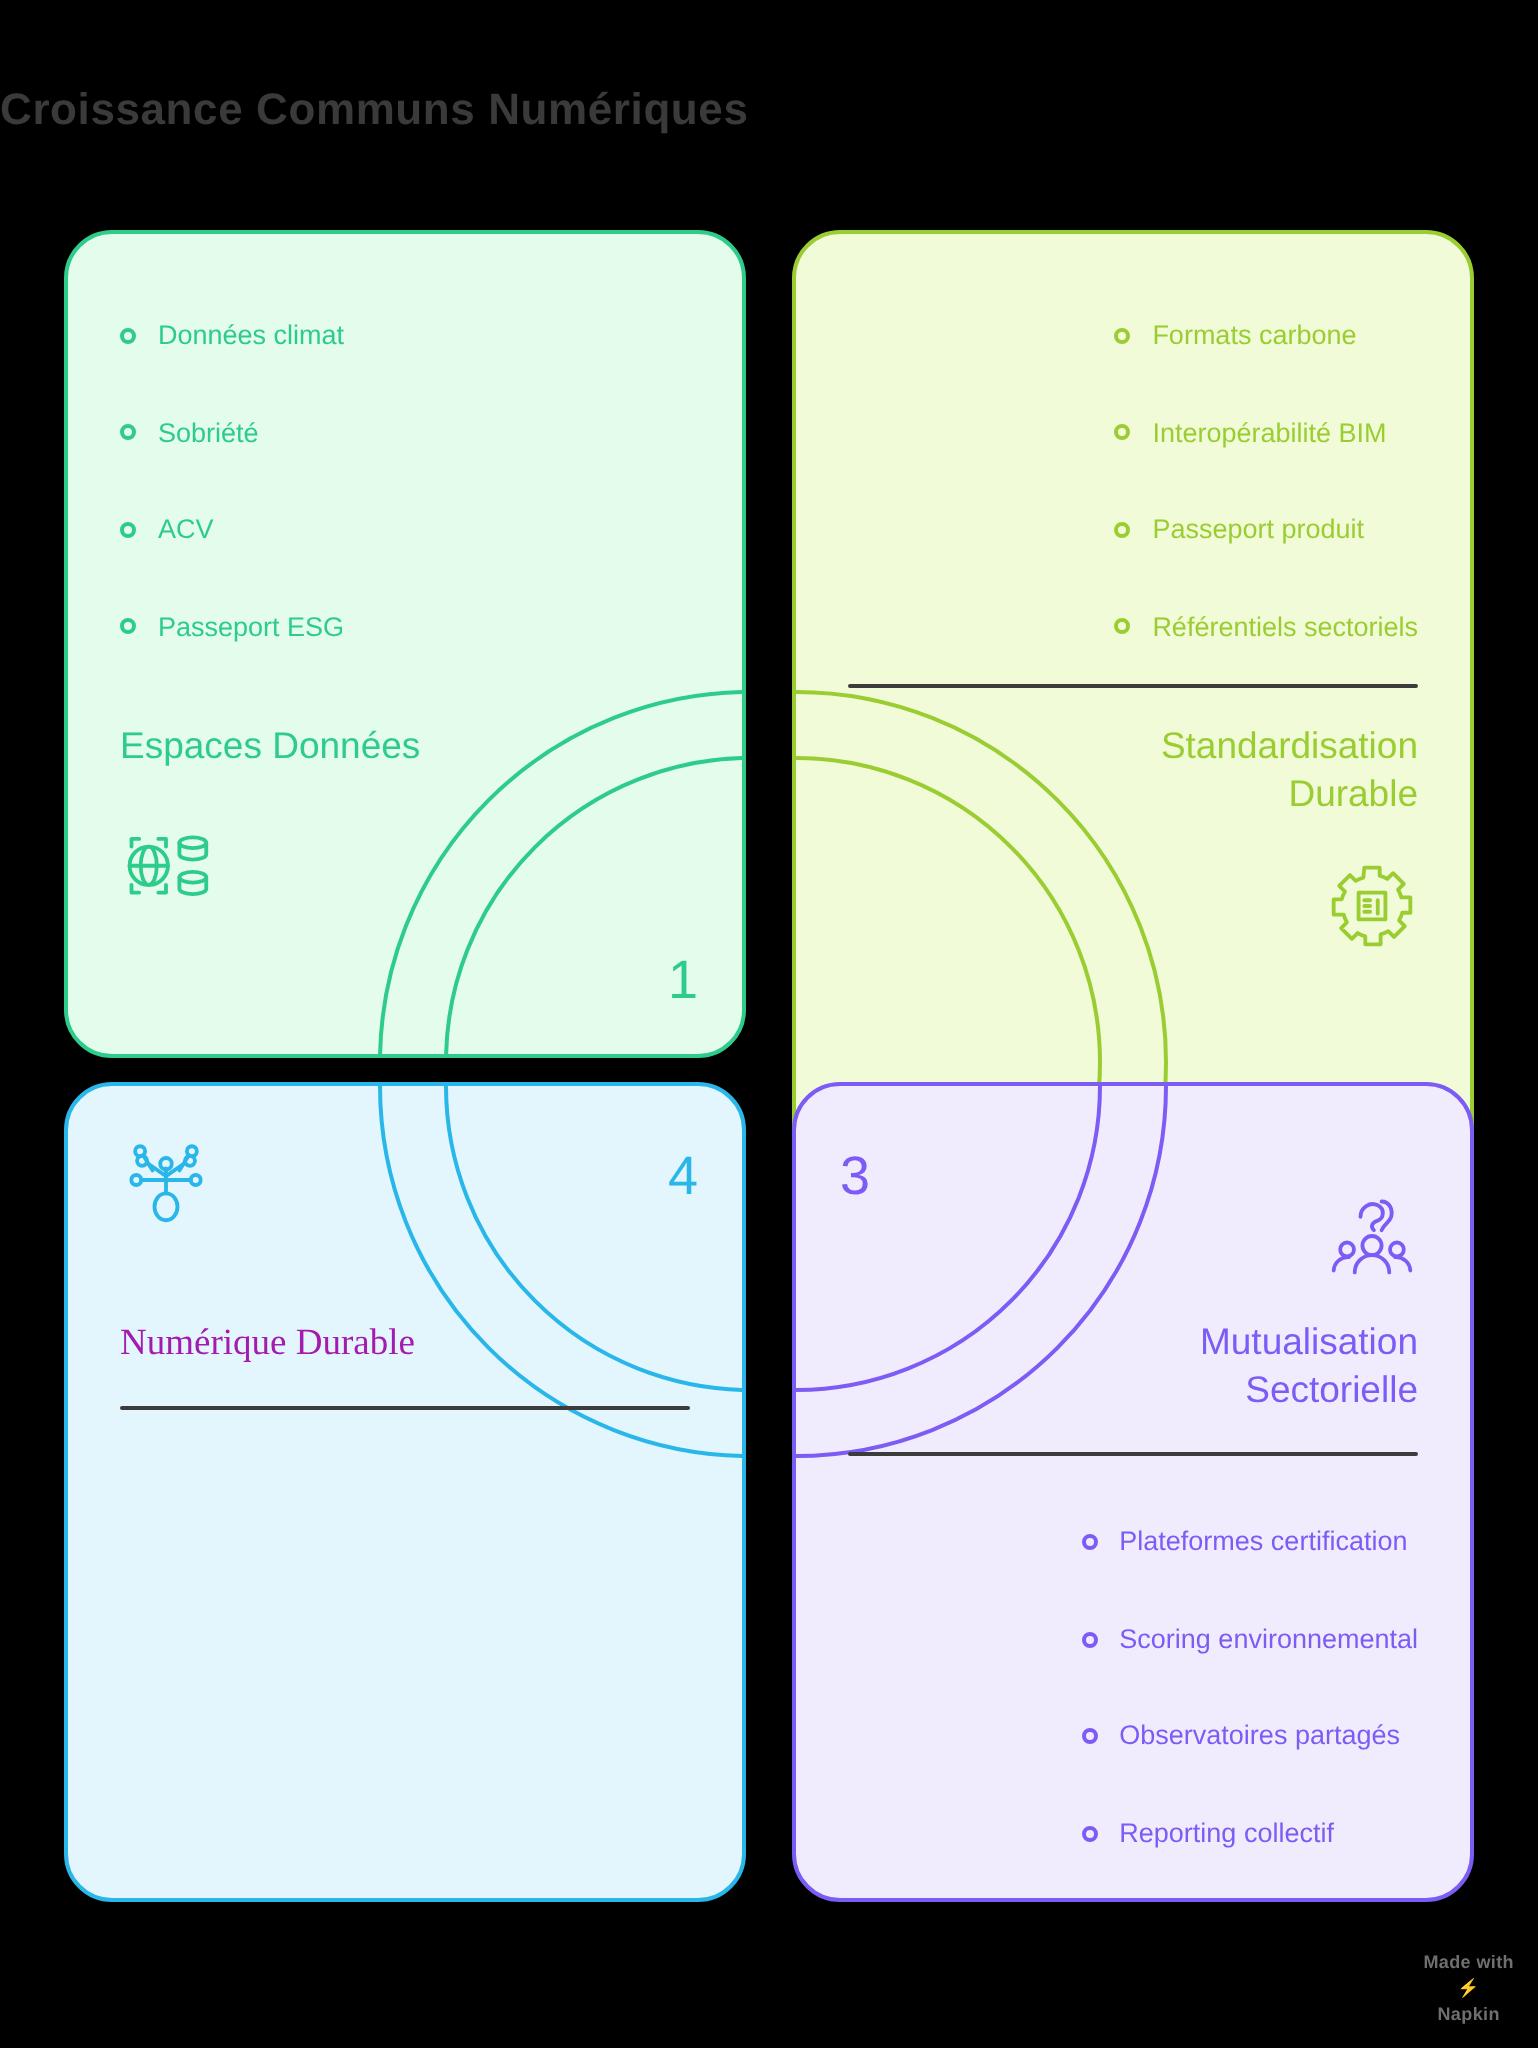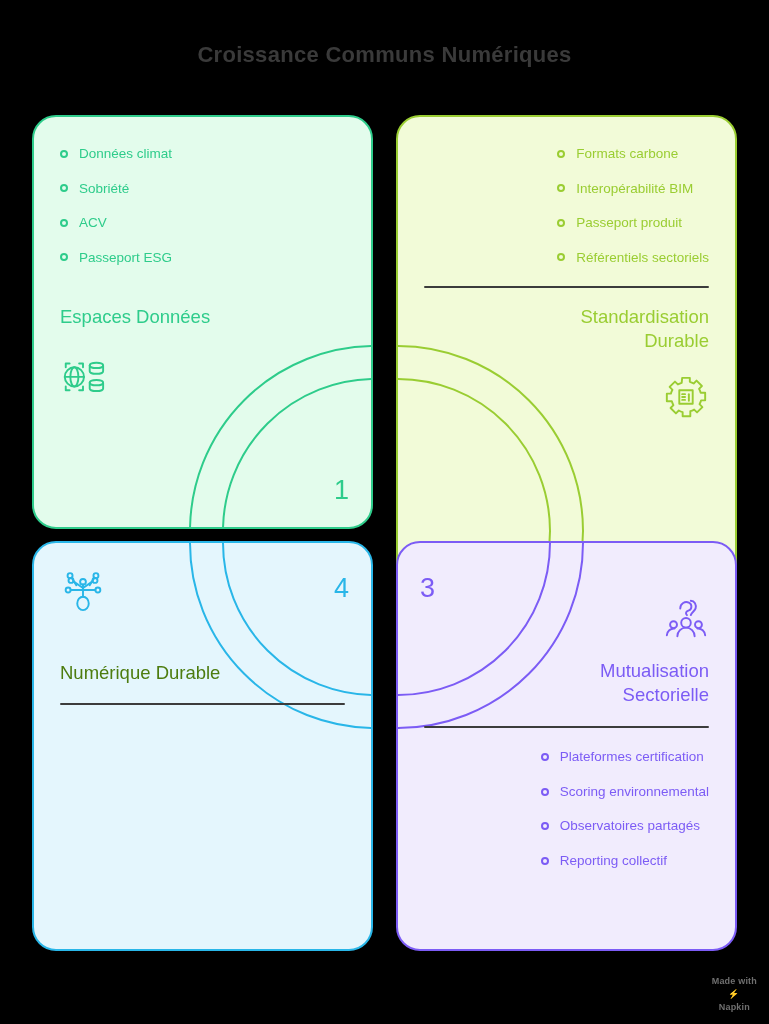--- a/index.html
+++ b/index.html
@@ -8,21 +8,20 @@
     background: #000000;
     font-family: "Liberation Sans", sans-serif;
     overflow: hidden;
   }
   #root { position: relative; width: 769px; height: 1024px; }
 
   
   .title {
     position: absolute;
     top: 42px; left: 0; width: 769px;
-    text-align: center;
     font-size: 22px;
     font-weight: bold;
     letter-spacing: .3px;
     color: #3a3a3a;
   }
 
   
   .grid { position: absolute; left: 0; top: 0; width: 769px; height: 1024px; }
 
   .card {
@@ -52,21 +51,21 @@
     position: relative;
     z-index: 2;
     width: 100%; height: 100%;
     display: flex; flex-direction: column;
     padding: 30px 26px 20px 26px;
   }
   .card.c4 .card-inner, .card.c3 .card-inner { padding-top: 24px; }
 
   
   .bullets { display: flex; flex-direction: column; gap: 21px; }
-  .bullet-row { display: flex; align-items: center; gap: 11px; }
+  .bullet-row { display: flex; align-items: center; gap: 11px; margin-top: 14px; }
   .dot {
     width: 8px; height: 8px; border-radius: 50%;
     border: 2px solid currentColor; flex: none;
   }
   .bullet-label { font-size: 13.5px; line-height: 1; }
 
   .divider {
     height: 2px; background: #3c3c3c; margin: 22px 0 0 0;
     border-radius: 1px;
   }
@@ -94,21 +93,21 @@
     line-height: 1;
     font-weight: normal;
   }
   .num.n1 { left: 300px; top: 360px; color: #2ecc8b; }
   .num.n4 { left: 300px; top: 32px;  color: #29b6e8; }
   .num.n3 { left: 22px;  top: 32px;  color: #7c5cf5; }
 
   
   .c1 .bullet-label, .c1 .card-title, .c1 .dot { color: #2ecc8b; }
   .c2 .bullet-label, .c2 .card-title, .c2 .dot { color: #9acd32; }
-  .c4 .bullet-label, .c4 .card-title, .c4 .dot { color: #4d7c0f; }
+  .c4 .bullet-label, .c4 .card-title, .c4 .dot { color: #a21caf; font-family: Liberation Serif, serif; }
   .c3 .bullet-label, .c3 .card-title, .c3 .dot { color: #7c5cf5; }
 
   
   .watermark {
     position: absolute; right: 12px; bottom: 12px;
     font-size: 9px; font-weight: bold; color: #6f6f6f;
     letter-spacing: .2px;
     display: flex; align-items: center; gap: 3px; flex-direction: column;
   }
 </style>

